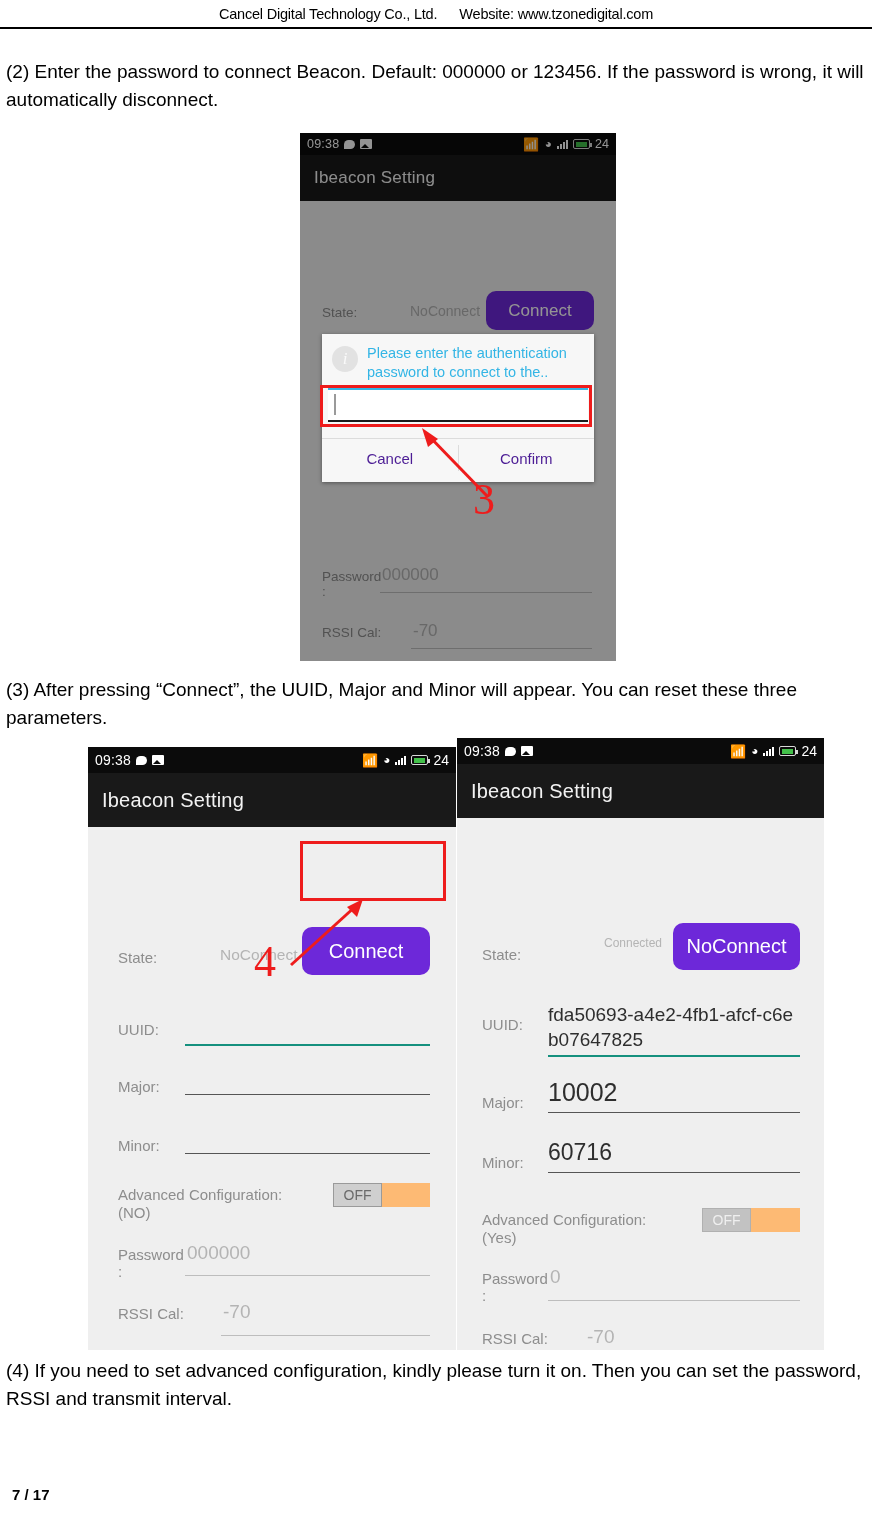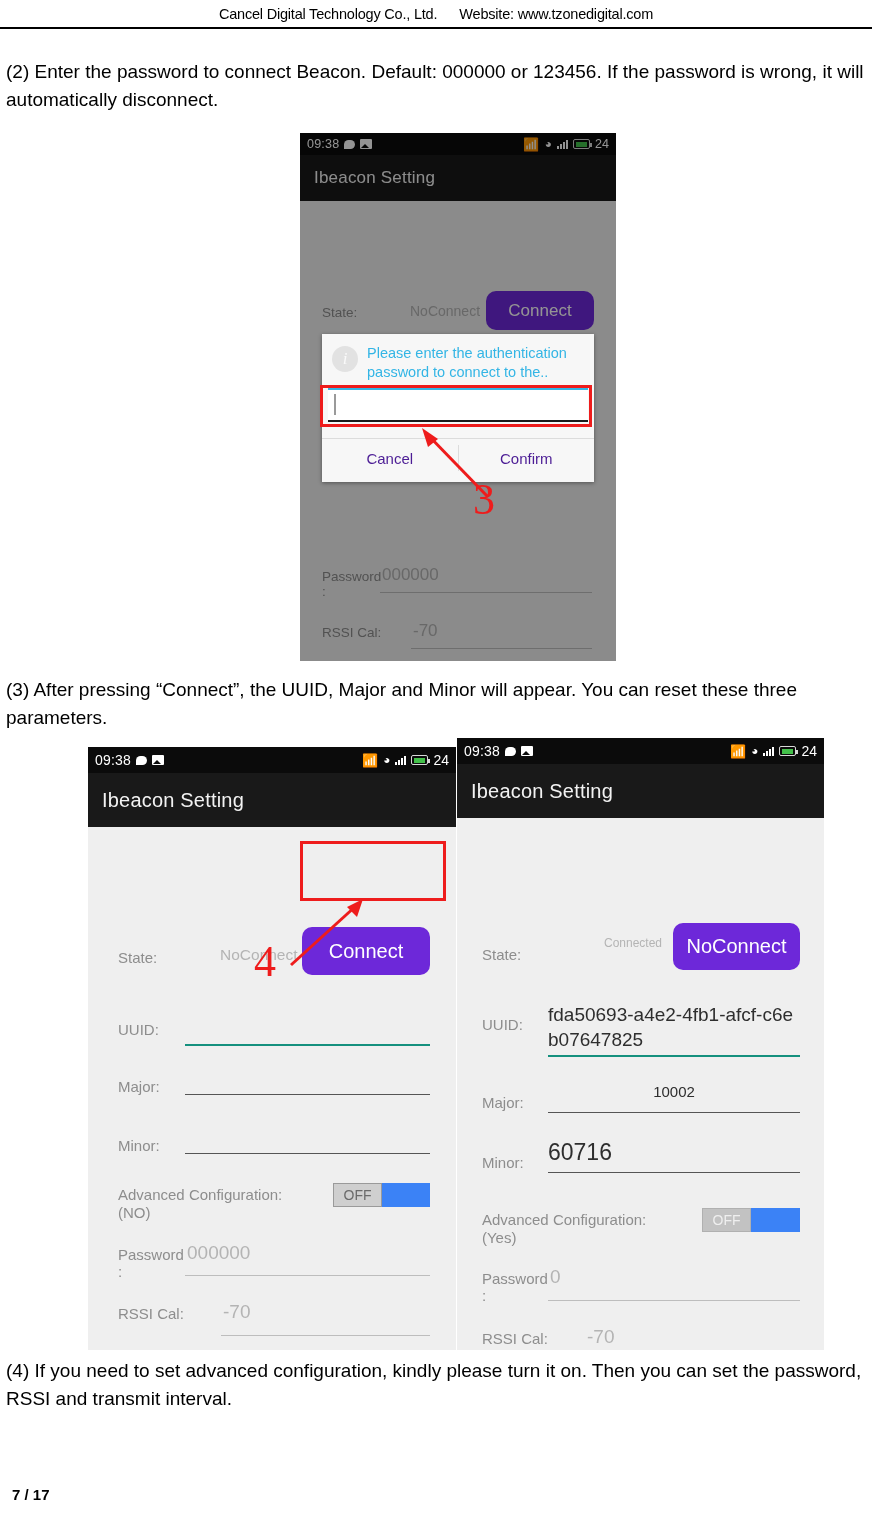--- a/index.html
+++ b/index.html
@@ -108,21 +108,21 @@
   .uline-dark { position:absolute; border-bottom:1px solid #555; }
   .uline-grey { position:absolute; border-bottom:1px solid #bdbdbd; }
   .uline-teal { position:absolute; border-bottom:2px solid #15907e; }
 
   .btn-pill {
     background:#6d28d9; color:#fff; border-radius:10px;
     display:flex; align-items:center; justify-content:center;
     position:absolute;
   }
   .toggle-off {
-    position:absolute; background:#3b82f6; display:flex; align-items:center;
+    position:absolute; background:#fdba74; display:flex; align-items:center;
   }
   .toggle-off .knob {
     background:#cfcfcf; border:1px solid #9a9a9a; color:#6a6a6a;
     display:flex;align-items:center;justify-content:center;
   }
 
   
   .scrim {
     position:absolute; left:0; top:0; right:0; bottom:0;
     background: rgba(0,0,0,0.42);
@@ -377,21 +377,21 @@
     </div>
 
     <span class="row lbl" style="left:25px; top:198px; font-size:15px;">UUID:</span>
     <div style="position:absolute; left:91px; top:184px; width:252px; height:54px;">
       <span class="val-dark" style="display:block; font-size:19px; line-height:25px; word-break:break-all;">fda50693-a4e2-4fb1-afcf-c6eb07647825</span>
       <div class="uline-teal" style="left:0; top:53px; width:252px;"></div>
     </div>
 
     <span class="row lbl" style="left:25px; top:276px; font-size:15px;">Major:</span>
     <div style="position:absolute; left:91px; top:263px; width:252px; height:32px;">
-      <span class="val-dark" style="display:block; font-size:15px; line-height:22px;text-align:center;">10002</span>
+      <span class="val-dark" style="display:block; font-size:25px; line-height:22px;">10002</span>
       <div class="uline-dark" style="left:0; top:31px; width:252px;"></div>
     </div>
 
     <span class="row lbl" style="left:25px; top:336px; font-size:15px;">Minor:</span>
     <div style="position:absolute; left:91px; top:323px; width:252px; height:32px;">
       <span class="val-dark" style="display:block; font-size:23px; line-height:22px;">60716</span>
       <div class="uline-dark" style="left:0; top:31px; width:252px;"></div>
     </div>
 
     <span class="row lbl" style="left:25px; top:393px; font-size:15px; display:block; width:185px; line-height:18px;">

